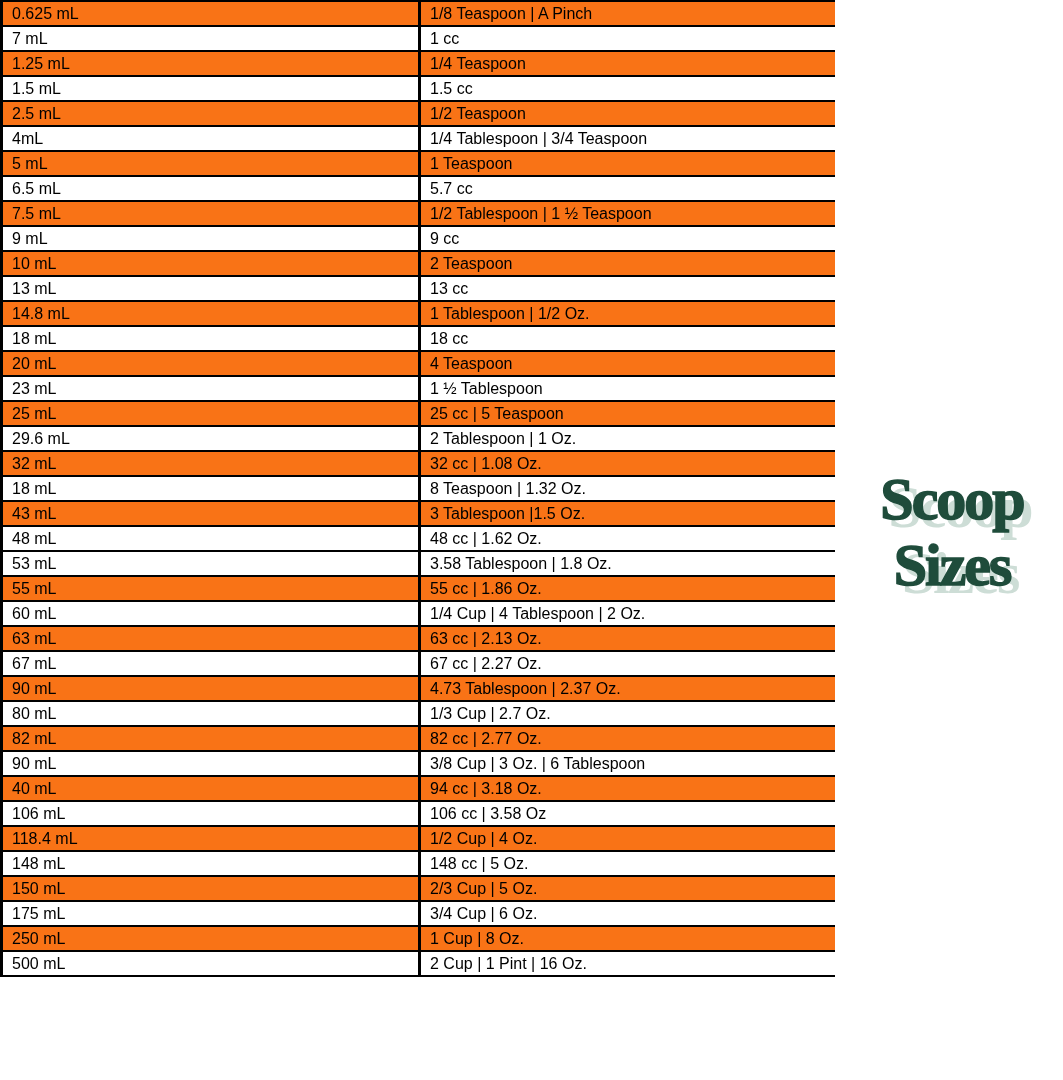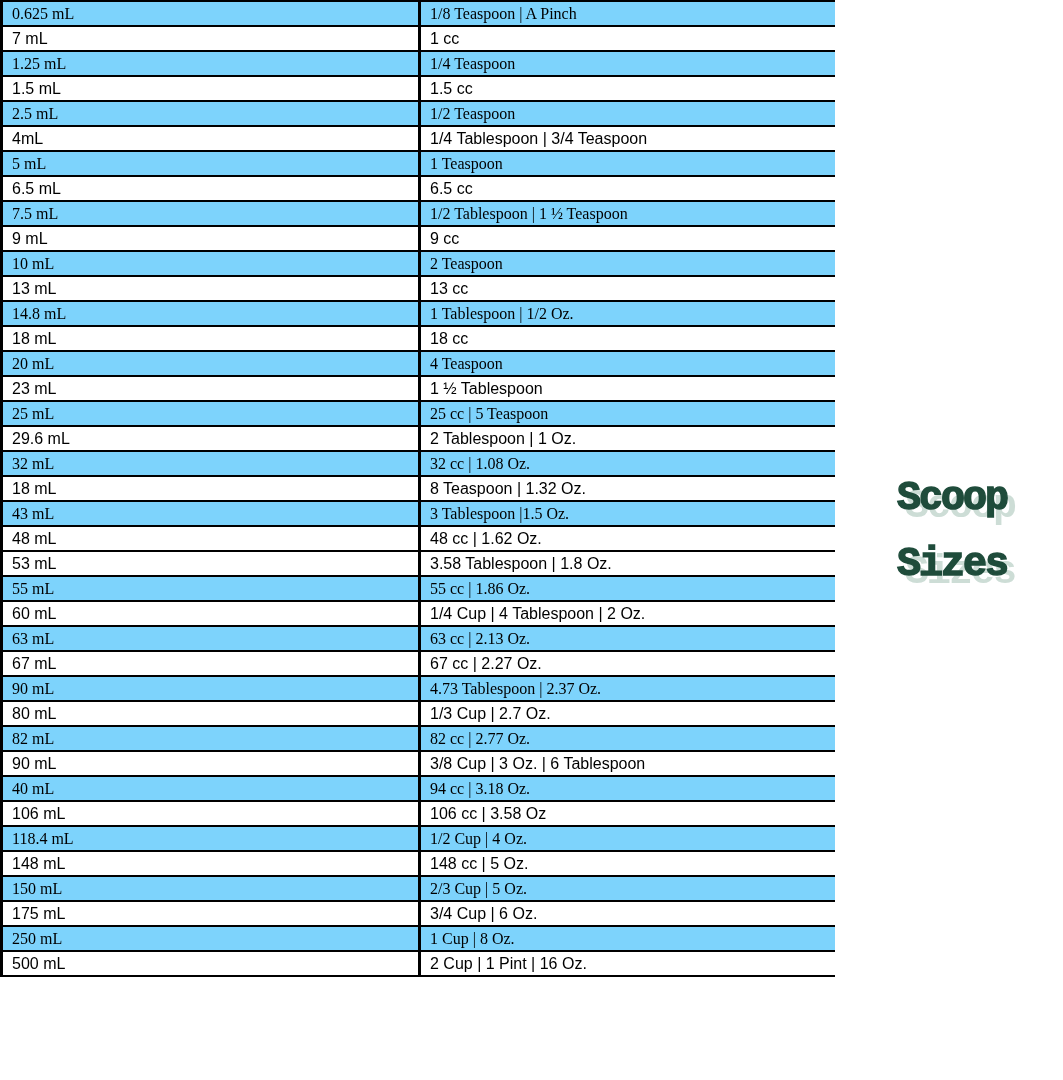--- a/index.html
+++ b/index.html
@@ -36,32 +36,31 @@
     width: 418px;
     border-left: 3px solid #000000;
     border-right: 3px solid #000000;
   }
   table.scoop-table td.col-equiv {
     width: 415px;
     border-right: none;
     margin-top: 24px;
   }
   table.scoop-table tr.alt td {
-    background: #7dd3fc;
-    font-family: Liberation Serif, serif;
+    background: #f97316;
   }
   .logo {
     position: absolute;
     left: 843px;
     top: 466px;
     width: 218px;
     text-align: center;
-    font-family: Liberation Mono, monospace;
+    font-family: Liberation Serif, serif;
     font-weight: bold;
-    font-size: 40px;
+    font-size: 60px;
     line-height: 66px;
     letter-spacing: -2px;
     color: #1f4c3b;
     -webkit-text-stroke: 1.5px #1f4c3b;
     text-shadow: 8px 8px 0 #cdddd6;
     user-select: none;
   }
 </style>
 </head>
 <body>
@@ -93,21 +92,21 @@
         <tr>
           <td class="col-ml">4mL</td>
           <td class="col-equiv">1/4 Tablespoon | 3/4 Teaspoon</td>
         </tr>
         <tr class="alt">
           <td class="col-ml">5 mL</td>
           <td class="col-equiv">1 Teaspoon</td>
         </tr>
         <tr>
           <td class="col-ml">6.5 mL</td>
-          <td class="col-equiv">6.5 cc</td>
+          <td class="col-equiv">5.7 cc</td>
         </tr>
         <tr class="alt">
           <td class="col-ml">7.5 mL</td>
           <td class="col-equiv">1/2 Tablespoon | 1 ½ Teaspoon</td>
         </tr>
         <tr>
           <td class="col-ml">9 mL</td>
           <td class="col-equiv">9 cc</td>
         </tr>
         <tr class="alt">

